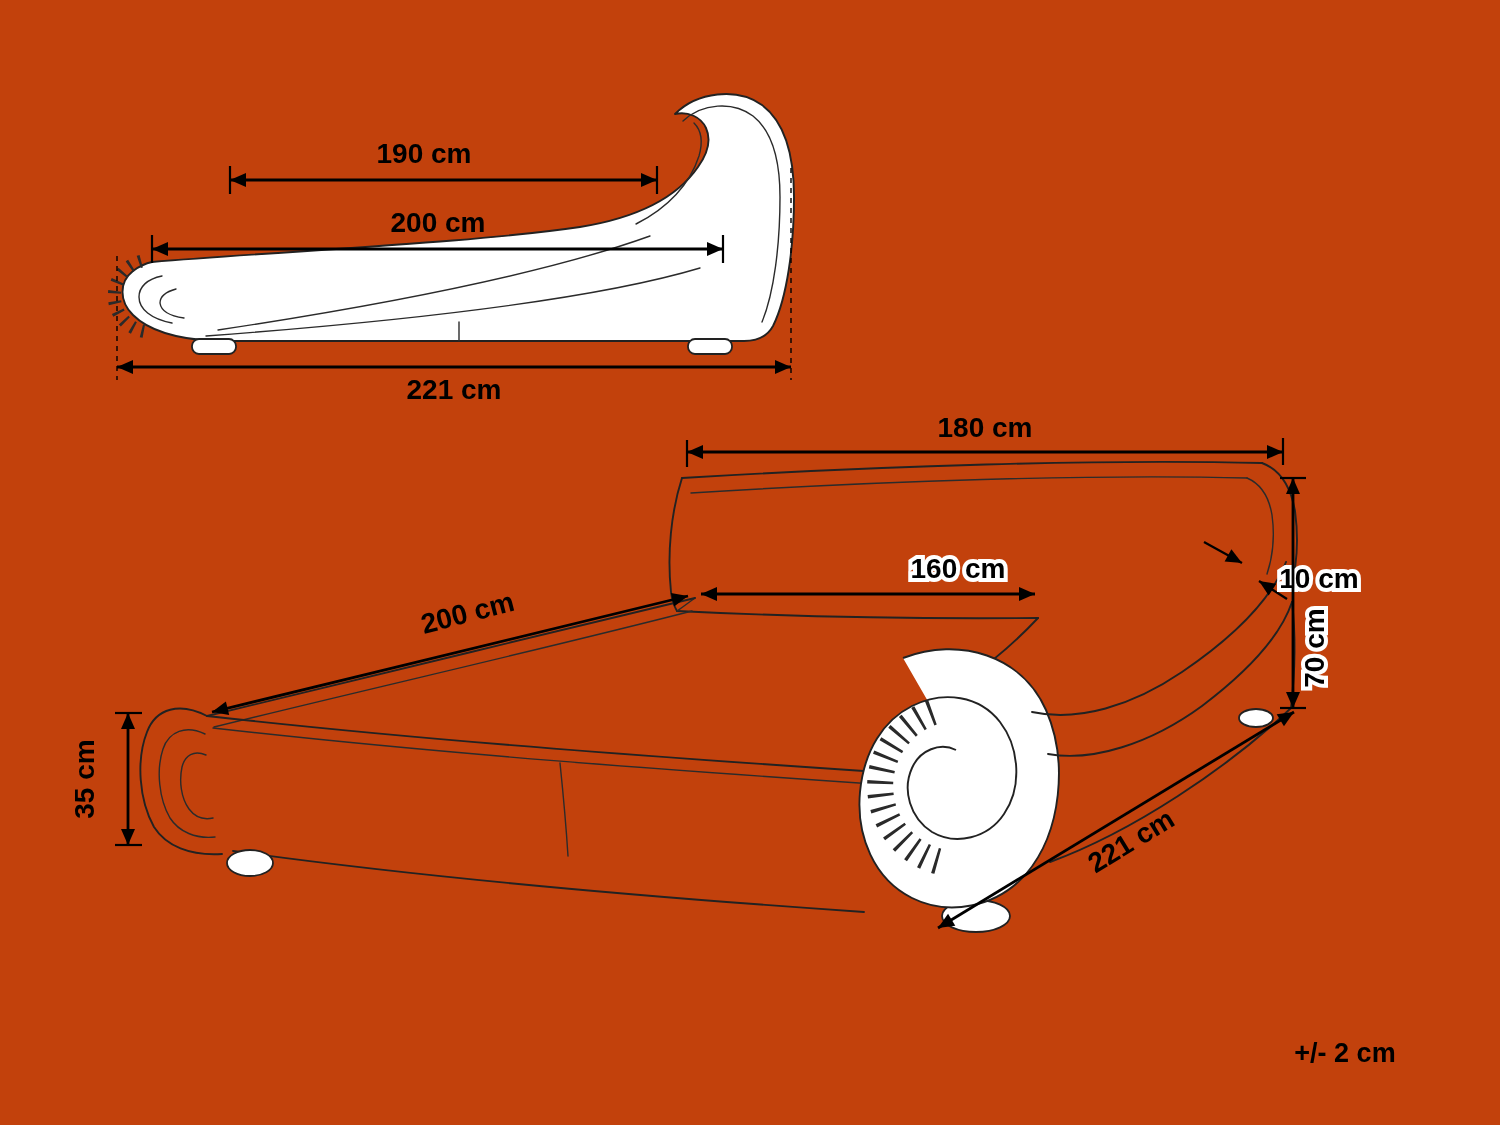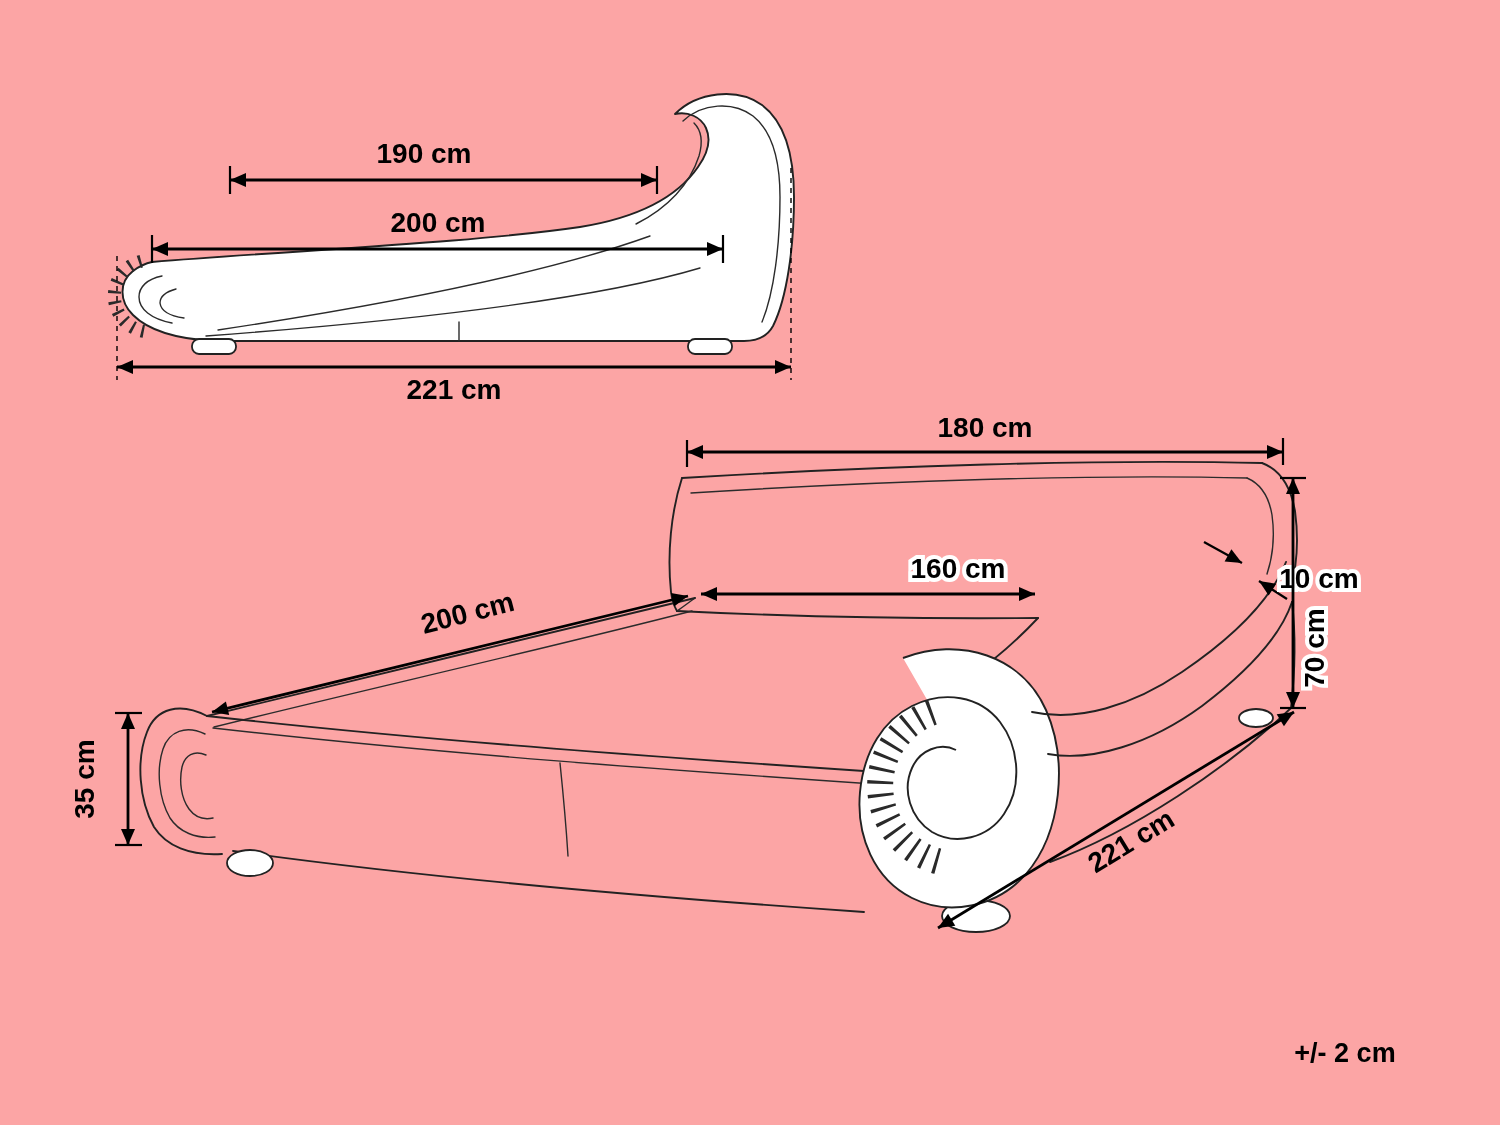--- a/index.html
+++ b/index.html
@@ -1,19 +1,19 @@
 <!DOCTYPE html>
 <html><head>
 <meta charset="utf-8">
 <style>
   html,body{margin:0;padding:0;background:#e8e8e8;}
   .canvas{
     position:relative;
     width:1500px;height:1125px;
-    background:#fca5a5;
+    background:#c2410c;
     font-family:"Liberation Sans",sans-serif;
     overflow:hidden;
   }
   svg{position:absolute;left:0;top:0;}
   .outline{fill:none;stroke:#222222;stroke-width:1.9;stroke-linecap:round;stroke-linejoin:round;}
   .outline-fill{fill:#ffffff;stroke:#222222;stroke-width:1.9;stroke-linejoin:round;}
   .thin{fill:none;stroke:#2b2b2b;stroke-width:1.4;stroke-linecap:round;}
   .foot-shape{fill:#ffffff;stroke:#222222;stroke-width:1.8;}
   .hatch{fill:none;stroke:#2a2a2a;}
   .dim{stroke:#000000;stroke-width:2.8;fill:none;}

